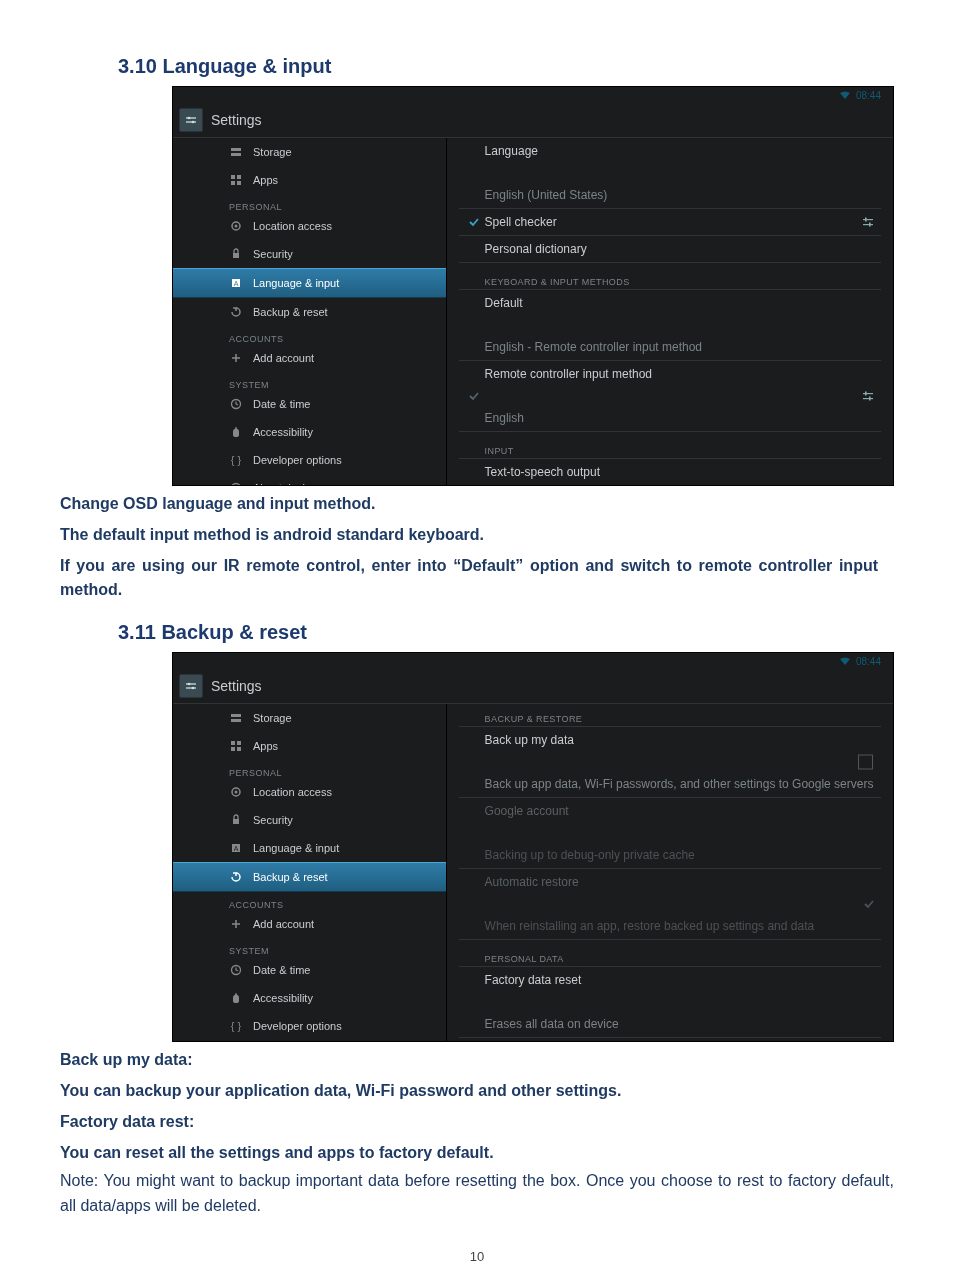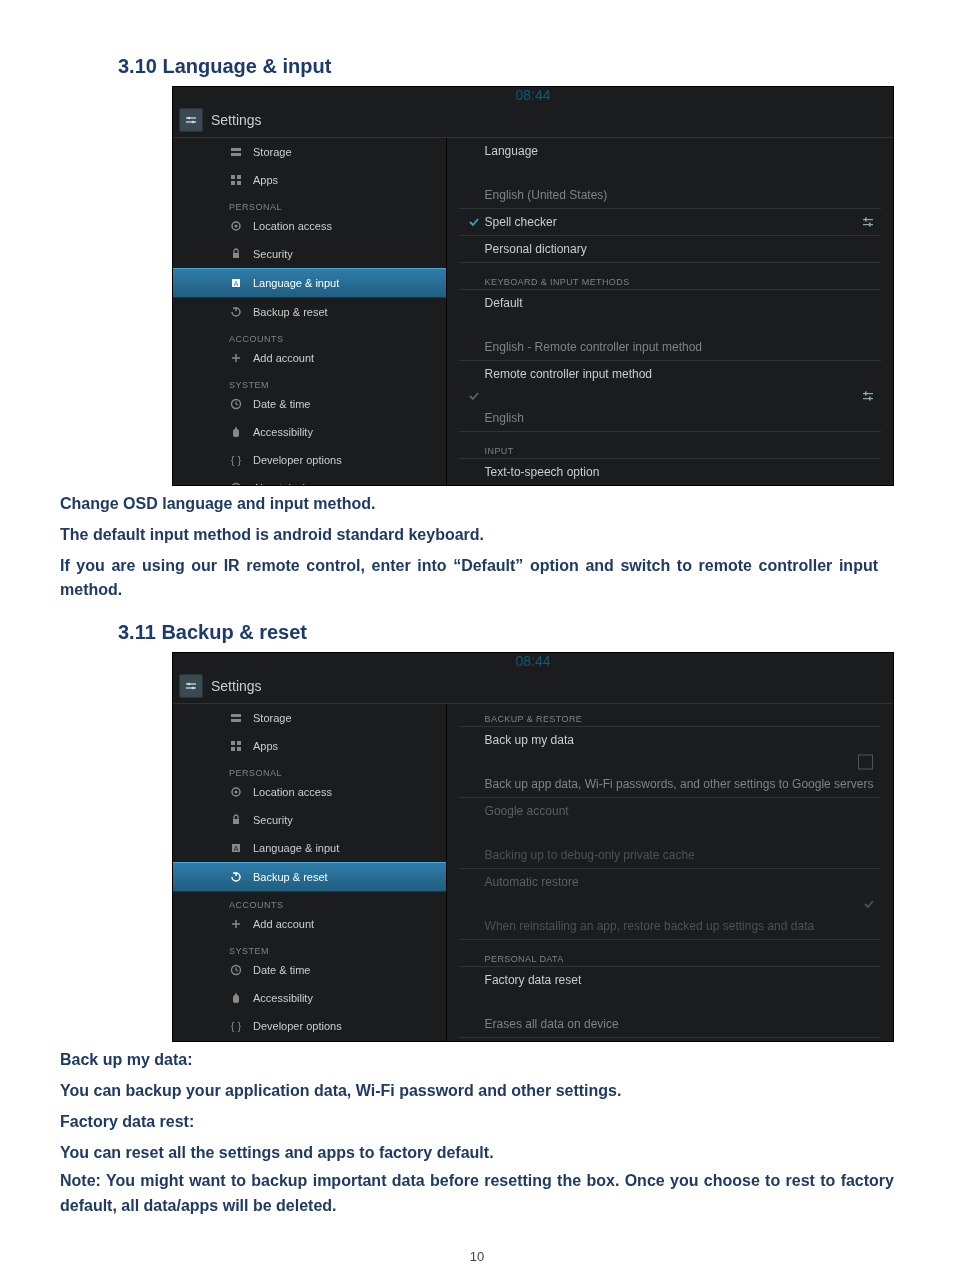--- a/index.html
+++ b/index.html
@@ -13,27 +13,27 @@
     --ss-sub:#7b8487;
     --ss-header:#1c2224;
     --ss-sel:#2f7ca8;
     --ss-sel-grad:#1f5e80;
     --ss-status:#0f5a75;
   }
   html,body{margin:0;padding:0;background:var(--page-bg);font-family:Arial,Helvetica,sans-serif;}
   .page{width:954px;margin:0 auto;padding:55px 60px 40px 60px;box-sizing:border-box;color:var(--doc-fg);}
   .doc-heading{font-size:20px;font-weight:bold;color:var(--heading);margin:0 0 4px 58px;}
   .doc-para{font-size:16px;font-weight:bold;color:var(--doc-fg);line-height:1.55;margin:6px 16px 4px 0;text-align:justify;}
-  .doc-note{font-size:16px;font-weight:bold;color:var(--doc-fg);line-height:1.55;margin:2px 0 0 0;text-align:justify;}
+  .doc-note{font-size:16px;font-weight:normal;color:var(--doc-fg);line-height:1.55;margin:2px 0 0 0;text-align:justify;}
   .page-number{text-align:center;font-size:13px;color:#444;margin-top:30px;}
 
   .screenshot{width:720px;margin:0 0 0 auto;overflow:hidden;background:var(--ss-bg);border:1px solid #000;font-family:Arial,Helvetica,sans-serif;}
   .ss1{height:398px;margin-top:8px;}
   .ss2{height:388px;margin-top:8px;}
-  .statusbar{height:16px;display:flex;justify-content:flex-end;align-items:center;padding:0 12px;color:var(--ss-status);font-size:14px;gap:6px;flex-direction:column;}
+  .statusbar{height:16px;display:flex;justify-content:flex-end;align-items:center;padding:0 12px;color:var(--ss-status);font-size:10px;gap:6px;}
   .wifi-icon{width:10px;height:8px;position:relative;}
   .wifi-icon svg{display:block;}
   .titlebar{height:34px;display:flex;align-items:center;padding:0 6px;border-bottom:1px solid var(--ss-line);gap:8px;}
   .title-icon{width:22px;height:22px;background:#3a4a52;border:1px solid #2a3438;border-radius:2px;display:flex;align-items:center;justify-content:center;}
   .title-icon svg{display:block;}
   .title-text{color:var(--ss-text);font-size:14px;}
 
   .ss-body{display:flex;height:calc(100% - 50px);}
   .sidebar{width:38%;box-sizing:border-box;border-right:1px solid #000;padding-top:0;}
   .content{width:62%;box-sizing:border-box;overflow:hidden;}
@@ -239,21 +239,21 @@
               <svg width="14" height="14" viewBox="0 0 14 14">
                 <rect x="2" y="4" width="10" height="1.2" fill="#8aa"></rect>
                 <rect x="2" y="9" width="10" height="1.2" fill="#8aa"></rect>
                 <rect x="4" y="2.5" width="1.6" height="4" fill="#8aa"></rect>
                 <rect x="8" y="7.5" width="1.6" height="4" fill="#8aa"></rect>
               </svg>
             </span>
         </div>
         <div class="c-header">INPUT</div>
         <div class="c-row">
-          <span class="title">Text-to-speech option</span>
+          <span class="title">Text-to-speech output</span>
         </div>
         <div class="c-header">MOUSE/TRACKPAD</div>
         <div class="c-row">
           <span class="title">Pointer speed</span>
         </div>
       </div>
     </div>
   </div>
 
   <div class="doc-para">Change OSD language and input method.</div>

